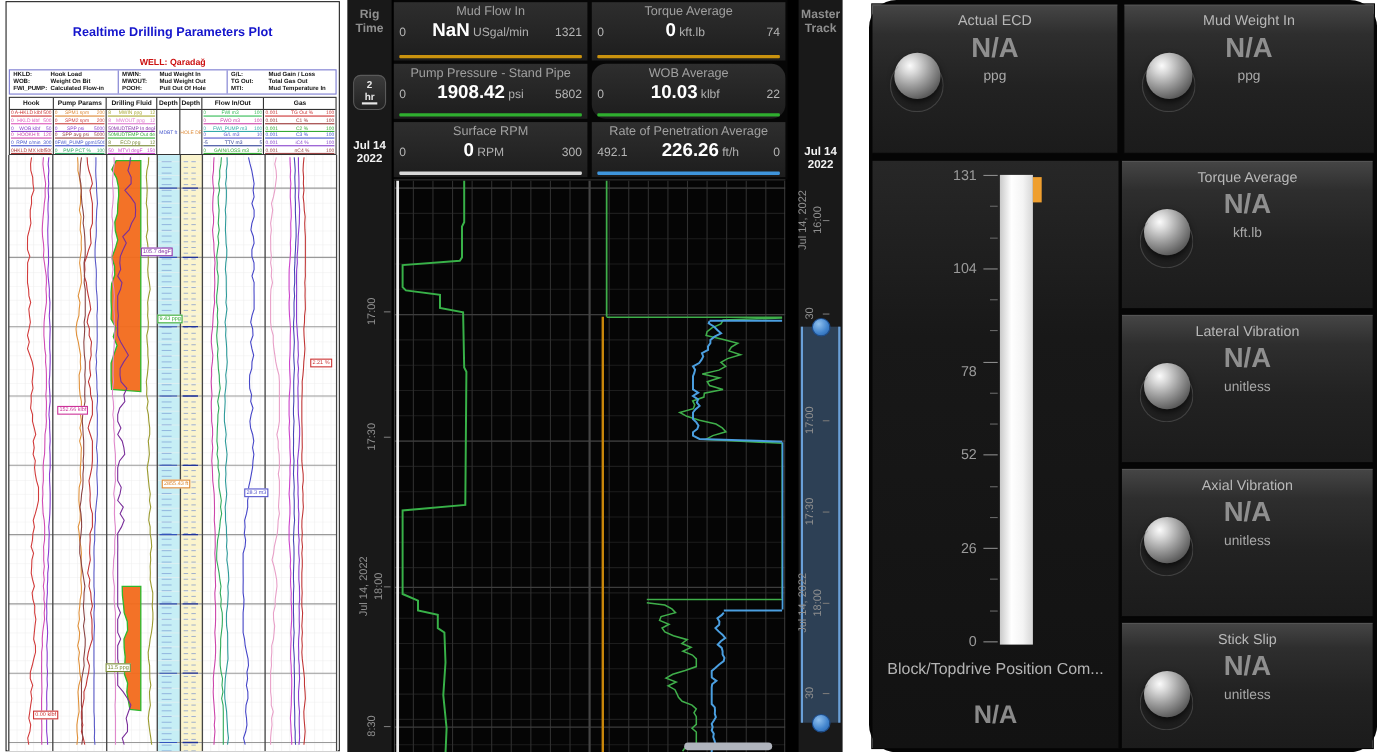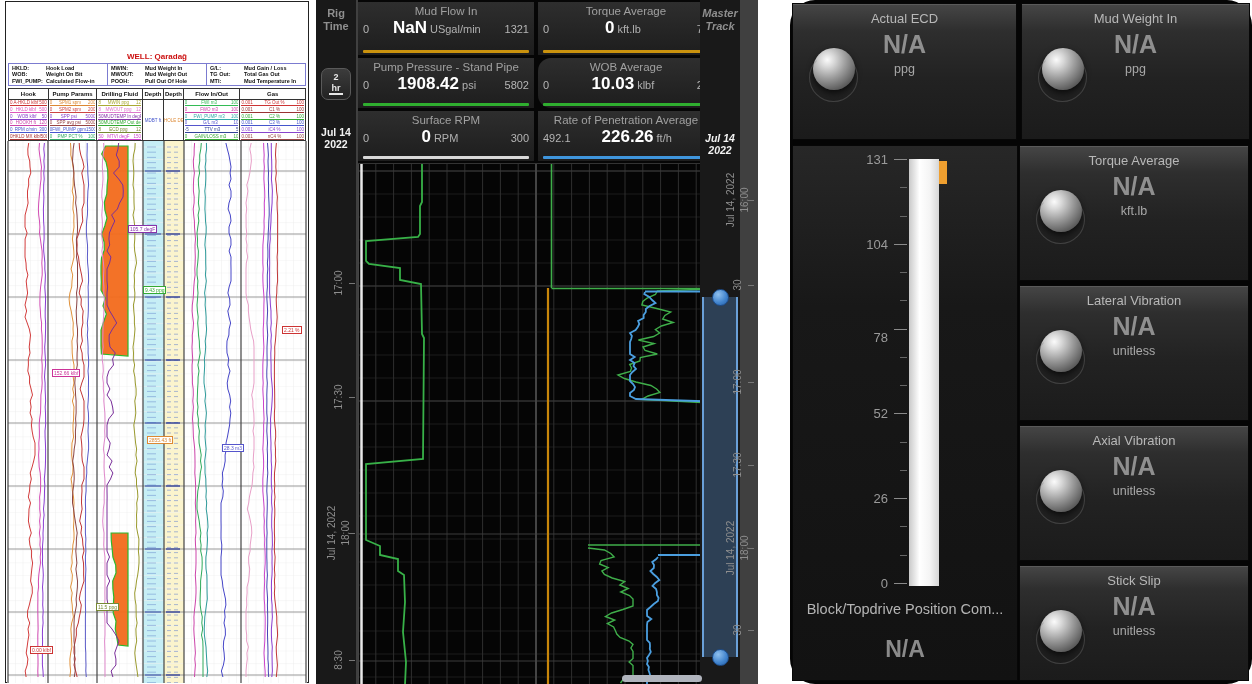--- a/index.html
+++ b/index.html
@@ -27,24 +27,24 @@
   .lp-col{border-right:1px solid #333;display:flex;flex-direction:column;justify-content:space-around;overflow:hidden;}
   .lp-col:last-child{border-right:none;}
   .scale-row{display:flex;justify-content:space-between;font-size:4.5px;line-height:5px;
              border-bottom:1px solid currentColor;margin:0 1px;white-space:nowrap;overflow:hidden;}
   .depth-cell{font-size:4.5px;text-align:center;white-space:nowrap;overflow:hidden;}
   #lp-plot{left:1px;top:139px;width:300px;height:542px;background:#fff;}
   .curve-label{position:absolute;background:#fff;border:1px solid currentColor;font-size:5px;
                line-height:6px;padding:0 1px;white-space:nowrap;z-index:5;}
 
   
-  #middle-panel{left:316px;top:0;width:442px;height:684px;background:#404040;}
+  #middle-panel{left:316px;top:0;width:442px;height:684px;background:#000000;}
   .rail{top:0;width:40px;height:684px;background:#191919;}
   #rail-left{left:0;}
-  #rail-right{left:384px;font-style:italic;}
+  #rail-right{left:410px;}
   .rail-title{position:absolute;left:0;top:7px;width:100%;text-align:center;color:#8f8f8f;
               font-weight:bold;font-size:11px;line-height:13px;white-space:pre-line;}
   .rail-date{position:absolute;left:0;top:126px;width:100%;text-align:center;color:#f2f2f2;
              font-weight:bold;font-size:10.5px;line-height:12px;}
   #btn-interval{position:absolute;left:5px;top:68px;width:30px;height:32px;border-radius:7px;
                 background:linear-gradient(180deg,#3c3c3c,#222);border:1px solid #5a5a5a;
                 color:#e8e8e8;font-size:9px;font-weight:bold;text-align:center;padding-top:3px;cursor:pointer;}
   #btn-interval .unit{display:block;border-bottom:2px solid #e8e8e8;width:14px;margin:1px auto 0;}
   .rot-label{position:absolute;transform:translate(-50%,-50%) rotate(-90deg);font-size:10px;
              color:#8f8f8f;white-space:nowrap;}
@@ -94,20 +94,21 @@
   #pos-label{position:absolute;left:0;top:455px;width:100%;text-align:center;color:#b5b5b5;font-size:14.5px;
              white-space:nowrap;overflow:hidden;}
   #pos-value{position:absolute;left:0;top:490px;width:100%;text-align:center;color:#8a8a8a;font-weight:bold;font-size:23px;}
 </style>
 </head>
 <body>
 
 <div id="app">
 
   <div id="left-panel" class="abs">
+    <div id="lp-title" class="abs">Realtime Drilling Parameters Plot</div>
     <div id="lp-well" class="abs">WELL: Qaradağ</div>
 
     <div id="lp-legend" class="abs">
       <div class="legend-col">
         <div class="legend-row">
             <span class="legend-abbr">HKLD:</span>
             <span class="legend-name">Hook Load</span>
           </div>
         <div class="legend-row">
             <span class="legend-abbr">WOB:</span>

